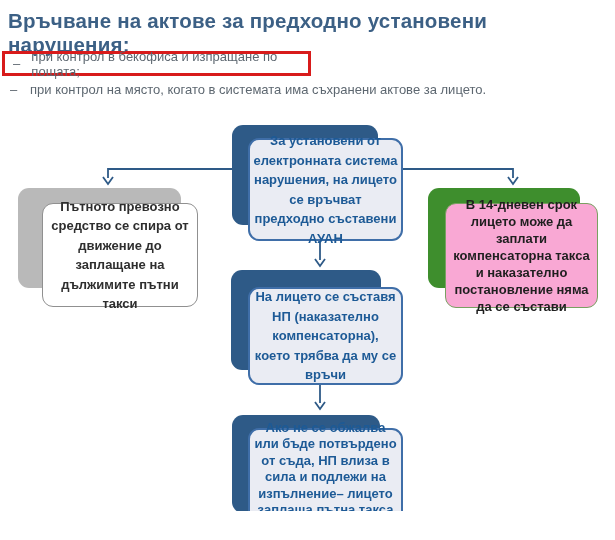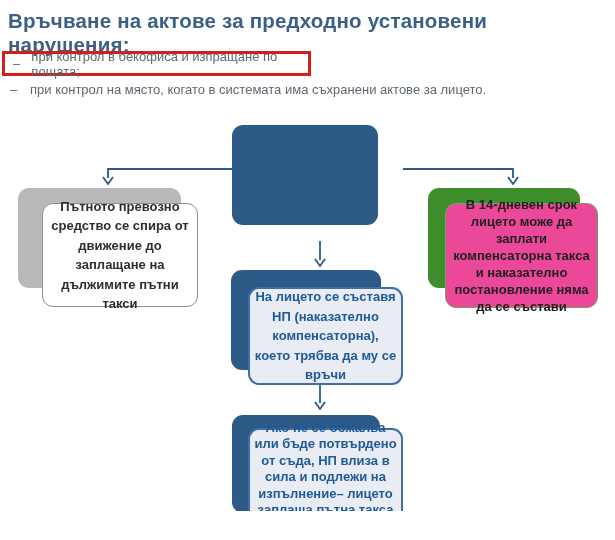--- a/index.html
+++ b/index.html
@@ -27,21 +27,21 @@
   .shadow.blue{background:#2e5a87;}
   .shadow.gray{background:#b9b9b9;}
   .shadow.green{background:#3e8e2d;}
   .node{
     position:absolute;border-radius:11px;box-sizing:border-box;
     display:flex;align-items:center;justify-content:center;text-align:center;
     font-weight:700;
   }
   .node.bluebox{background:#eaecf3;border:2px solid #3f6ea8;color:#1d5a96;font-size:13px;line-height:19.5px;padding:2px 3px;}
   .node.whitebox{background:#ffffff;border:1.5px solid #909090;color:#2e2e2e;font-size:13px;line-height:19.5px;padding:10px 4px;}
-  .node.greenbox{background:#ec4899;border:1.5px solid #79a062;color:#1f1f1f;font-size:13px;line-height:17px;padding:2px 2px;}
+  .node.greenbox{background:#f9a8d4;border:1.5px solid #79a062;color:#1f1f1f;font-size:13px;line-height:17px;padding:2px 2px;}
   
   .pos-top-shadow{left:232px;top:10px;width:146px;height:100px;}
   .pos-top{left:248px;top:23px;width:155px;height:103px;}
   .pos-left-shadow{left:18px;top:73px;width:163px;height:100px;}
   .pos-left{left:42px;top:88px;width:156px;height:104px;}
   .pos-right-shadow{left:428px;top:73px;width:152px;height:100px;}
   .pos-right{left:445px;top:88px;width:153px;height:105px;}
   .pos-middle-shadow{left:231px;top:155px;width:150px;height:100px;}
   .pos-middle{left:248px;top:172px;width:155px;height:98px;}
   .pos-bottom-shadow{left:232px;top:300px;width:148px;height:98px;}
@@ -90,20 +90,23 @@
         </g>
 
         <g>
           <path d="M320 270 V288"></path>
           <polyline points="315,287 320,294 325,287"></polyline>
         </g>
       </g>
     </svg>
 
     <div class="shadow blue pos-top-shadow"></div>
+    <div class="node bluebox pos-top">
+      <span>За установени от електронната система нарушения, на лицето се връчват предходно съставени АУАН</span>
+    </div>
 
     <div class="shadow gray pos-left-shadow"></div>
     <div class="node whitebox pos-left">
       <span>Пътното превозно средство се спира от движение до заплащане на дължимите пътни такси</span>
     </div>
 
     <div class="shadow green pos-right-shadow"></div>
     <div class="node greenbox pos-right">
       <span>В 14-дневен срок лицето може да заплати компенсаторна такса и наказателно постановление няма да се състави</span>
     </div>

